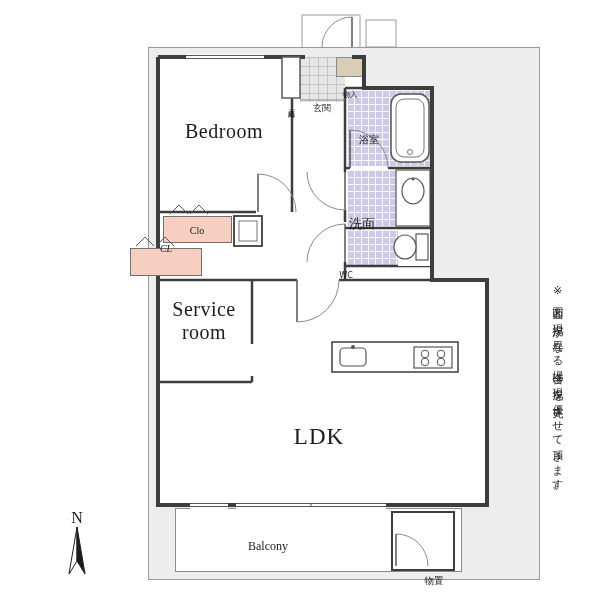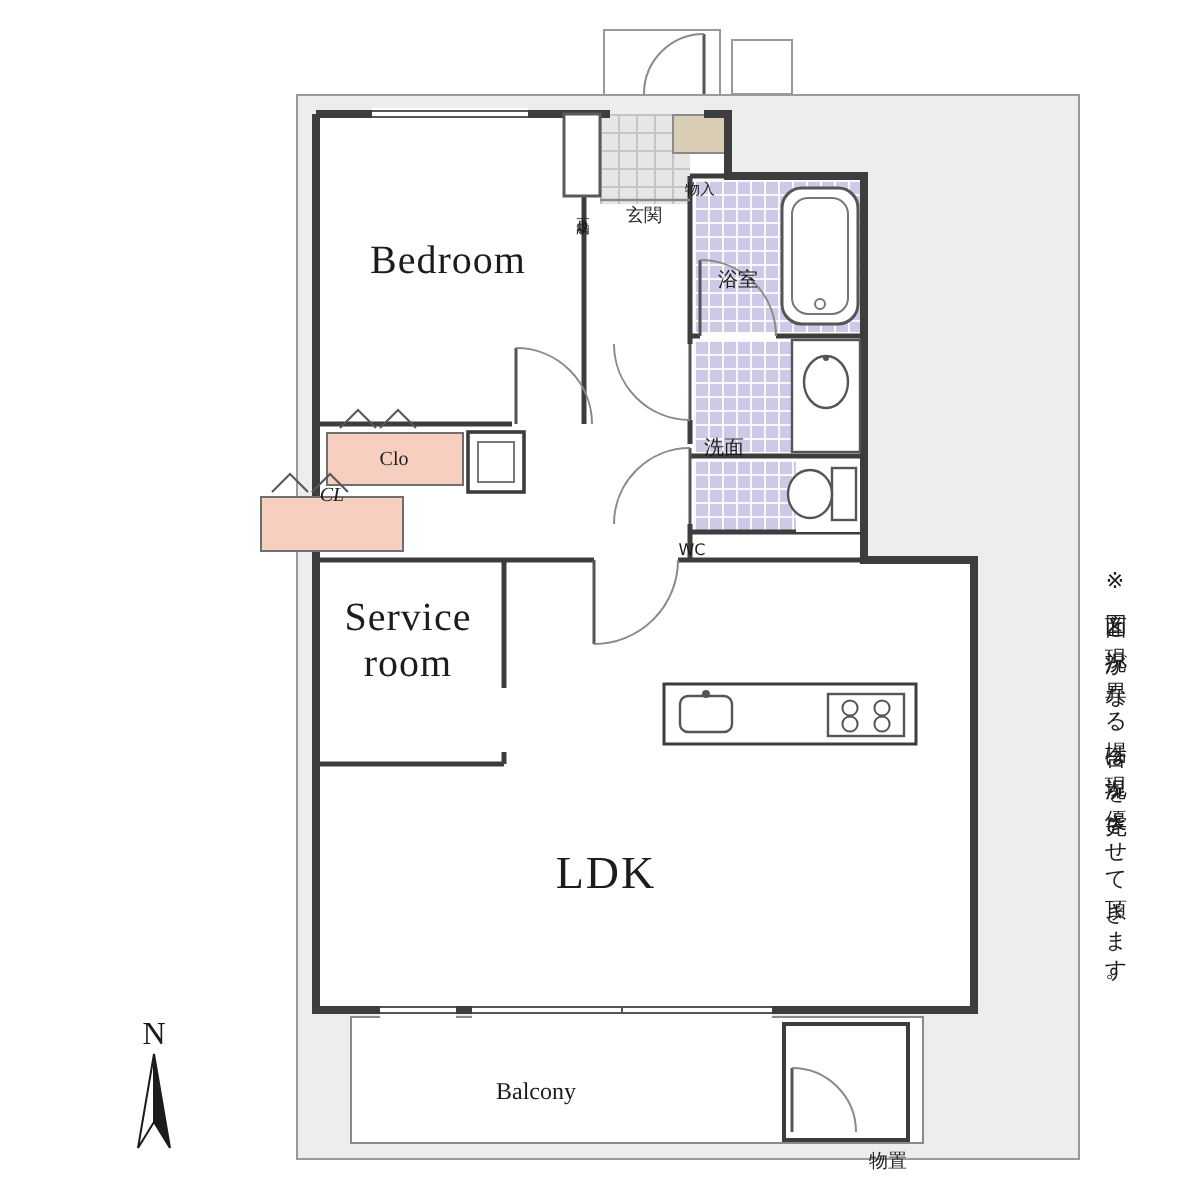--- a/index.html
+++ b/index.html
@@ -136,30 +136,30 @@
     </g>
   </svg>
 
   <div class="label serif-big two-line" style="left:204px;top:321px">
     <div>Service</div>
     <div>room</div>
   </div>
 
   <div class="label serif-big" style="left:224px;top:131px">Bedroom</div>
 
-  <div class="label" style="left:303px;top:437px;font-size:23px;letter-spacing:1px">LDK</div>
+  <div class="label" style="left:319px;top:437px;font-size:23px;letter-spacing:1px">LDK</div>
   <div class="label" style="left:268px;top:546px;font-size:12px">Balcony</div>
 
   <div class="label" style="left:197px;top:230px;font-size:10px;">Clo</div>
   <div class="label" style="left:166px;top:248px;font-size:10px;font-style:italic">CL</div>
 
   <div class="label jp" style="left:322px;top:80px;font-size:9px">玄関</div>
   <div class="label jp vjp" style="left:291px;top:77px;font-size:6.5px;letter-spacing:.5px">下足収納</div>
   <div class="label jp" style="left:350px;top:67px;font-size:7.5px">物入</div>
   <div class="label jp" style="left:369px;top:112px;font-size:10px">浴室</div>
-  <div class="label jp" style="left:362px;top:196px;font-size:10px">洗面</div>
+  <div class="label jp" style="left:362px;top:196px;font-size:13px">洗面</div>
   <div class="label jp" style="left:346px;top:247px;font-size:8px">WC</div>
-  <div class="label jp" style="left:444px;top:553px;font-size:9.5px">物置</div>
+  <div class="label jp" style="left:434px;top:553px;font-size:9.5px">物置</div>
 
   <div class="label" style="left:77px;top:518px;font-size:16px">N</div>
 
   <div class="disclaimer">※図面と現況が異なる場合は現況を優先させて頂きます。</div>
 </div>
 
 </body></html>

